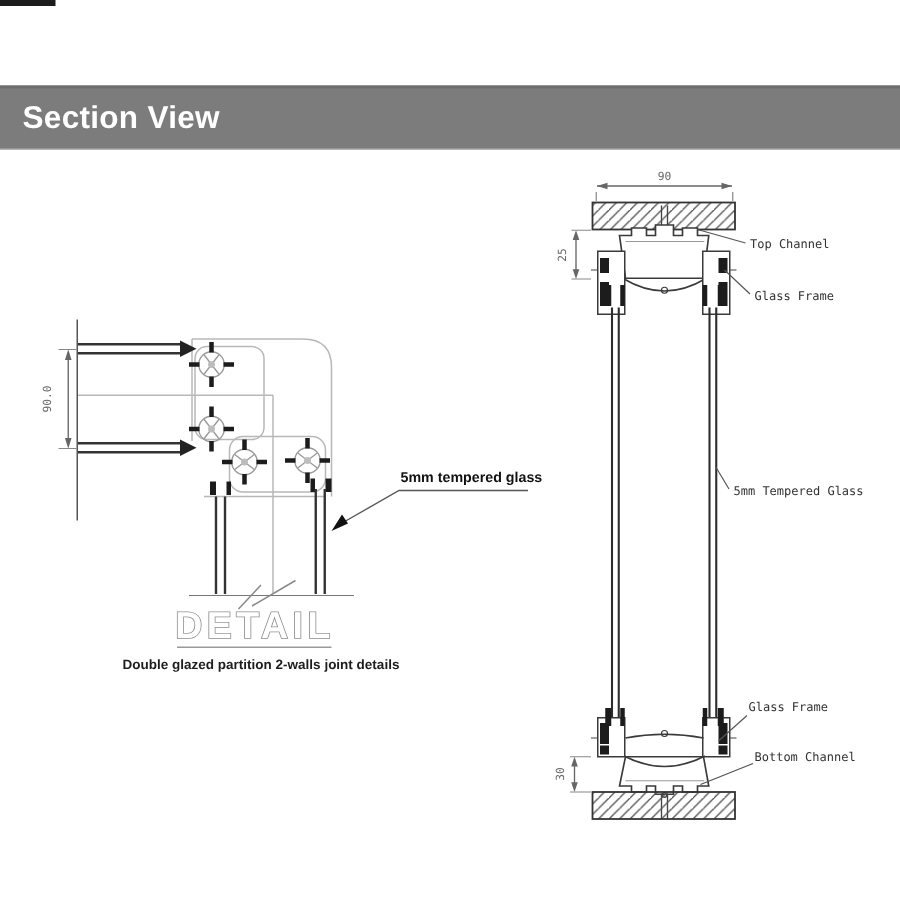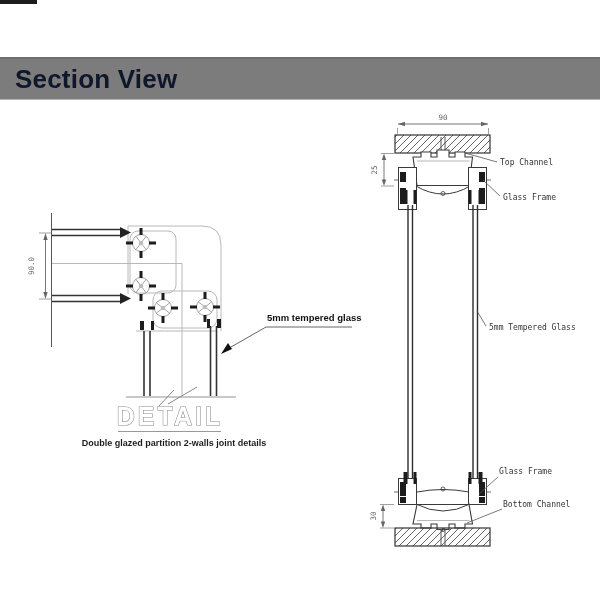--- a/index.html
+++ b/index.html
@@ -9,21 +9,21 @@
   }
   .corner-sliver{
     position:absolute;top:0;left:0;width:37px;height:4px;background:#1c1c1c;z-index:3;
   }
   .banner{
     position:absolute;top:57px;left:0;width:100%;height:43px;
     background:#7c7c7c;border-top:2px solid #6e6e6e;border-bottom:1px solid #b5b5b5;
     box-sizing:border-box;display:flex;align-items:center;padding-left:15px;z-index:2;
   }
   .banner .title{
-    color:#0f172a;font-size:26px;font-weight:700;letter-spacing:.2px;
+    color:#ffffff;font-size:21px;font-weight:700;letter-spacing:.2px;
     font-family:"Liberation Sans",sans-serif;
   }
   svg.drawing{position:absolute;top:0;left:0;z-index:1;}
   .cad-label{font-family:"DejaVu Sans Mono",monospace;font-size:8px;fill:#333333;}
   .dim-text{font-family:"DejaVu Sans Mono",monospace;font-size:7.5px;fill:#666666;}
   .bold-label{font-family:"Liberation Sans",sans-serif;font-weight:bold;}
 </style>
 </head>
 <body>
 

